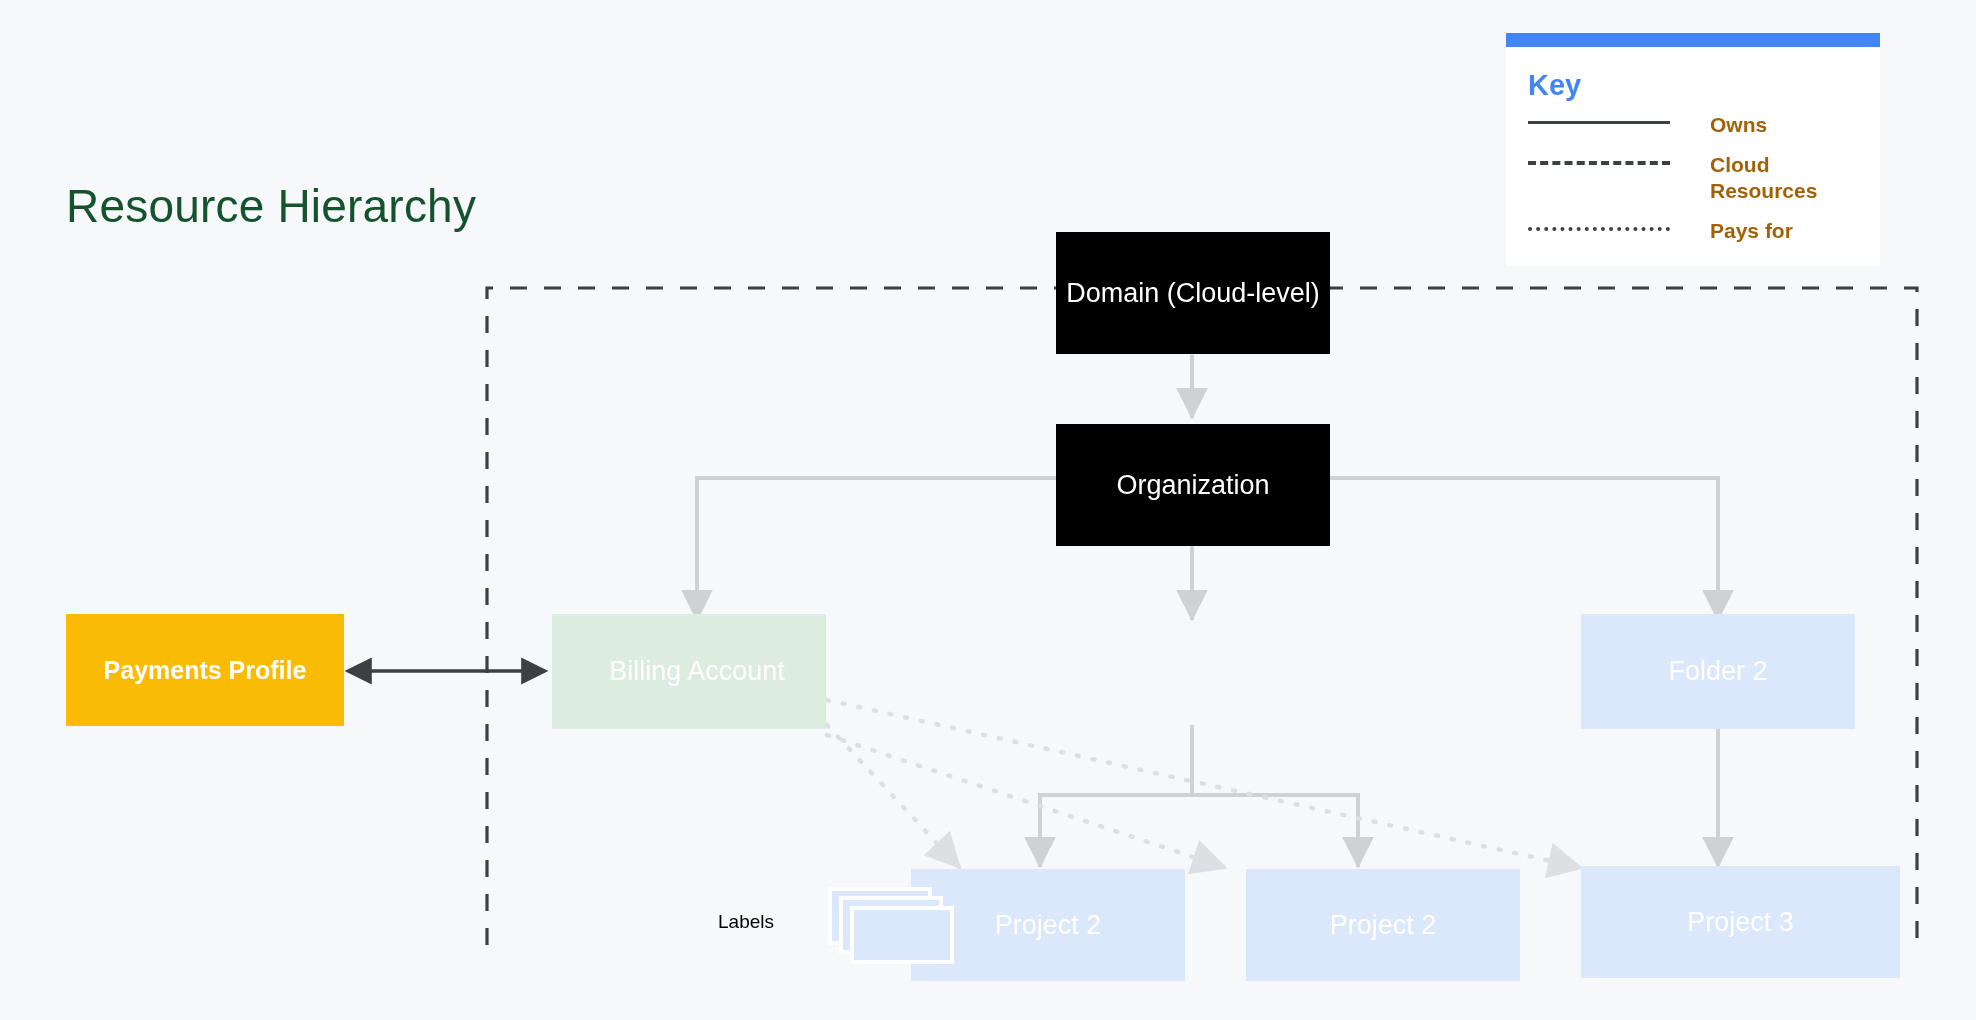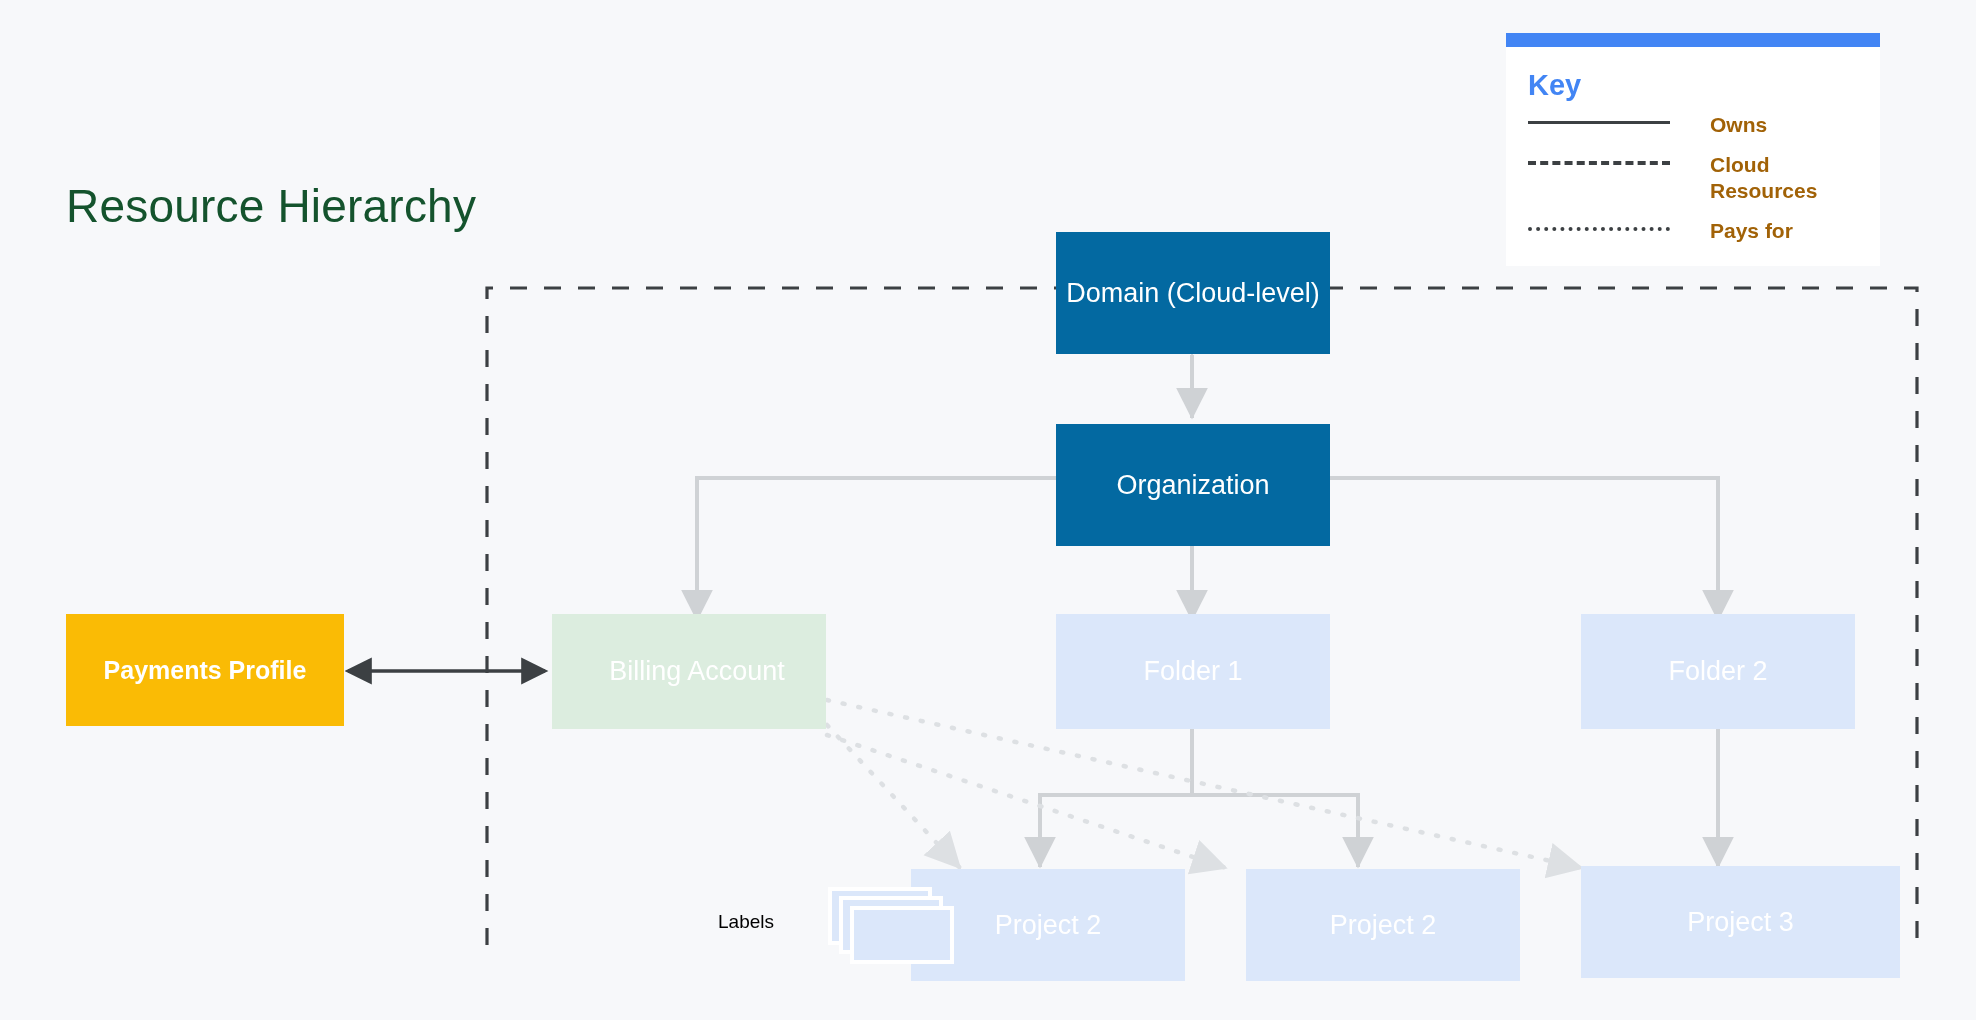--- a/index.html
+++ b/index.html
@@ -44,21 +44,21 @@
     align-items: center;
     justify-content: center;
     box-sizing: border-box;
     font-size: 27px;
     font-weight: 400;
     color: #FFFFFF;
     text-align: center;
     line-height: 1.2;
     white-space: nowrap;
   }
-  .node.pink   { background: #0369a1; }
+  .node.pink   { background: #000000; }
   .node.green  { background: #DCEDDF; }
   .node.blue   { background: #DBE7FA; }
   .node.amber  { background: #FABB05; font-weight: bold; font-size: 25px; }
 
   
   .labels-text {
     position: absolute;
     font-size: 19px;
     color: #000000;
     white-space: nowrap;
@@ -189,23 +189,20 @@
   </div>
 
   <div class="node pink" style="left:1056px; top:424px; width:274px; height:122px;">
     <span>Organization</span>
   </div>
 
   <div class="node green" style="left:552px; top:614px; width:274px; height:115px;padding-left:16px;">
     <span>Billing Account</span>
   </div>
 
-  <div class="node blue" style="left:1056px; top:614px; width:274px; height:115px;">
-    <span>Folder 1</span>
-  </div>
 
   <div class="node blue" style="left:1581px; top:614px; width:274px; height:115px;">
     <span>Folder 2</span>
   </div>
 
   <div class="node blue" style="left:911px; top:869px; width:274px; height:112px;">
     <span>Project 2</span>
   </div>
 
   <div class="node blue" style="left:1246px; top:869px; width:274px; height:112px;">

